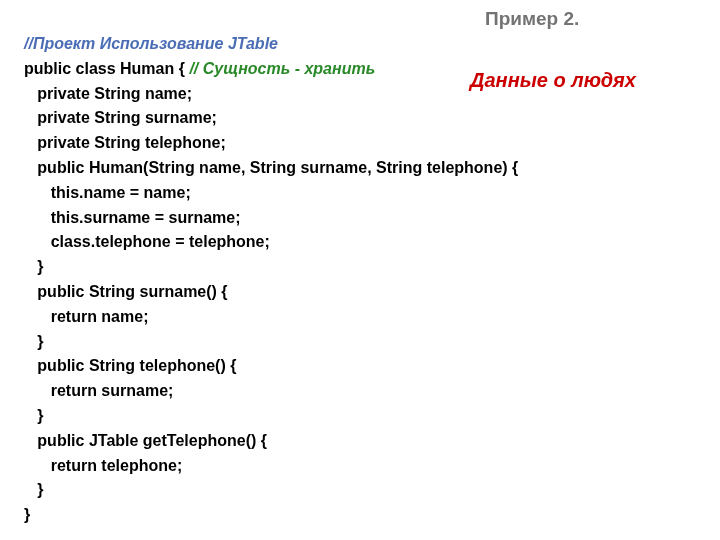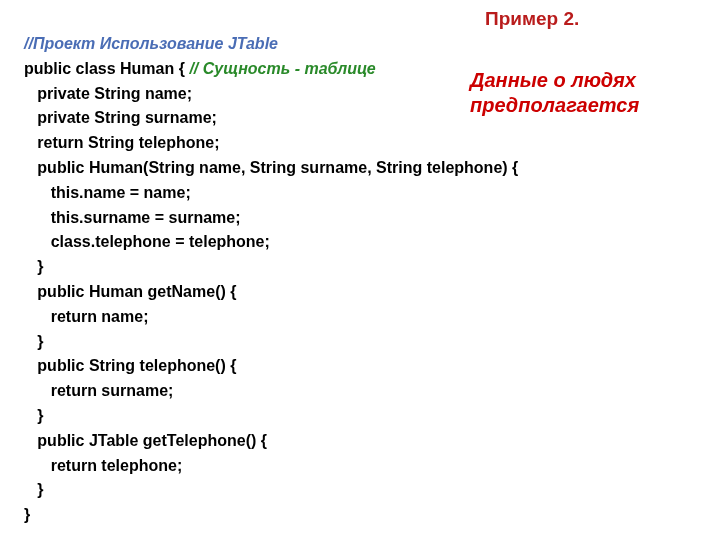--- a/index.html
+++ b/index.html
@@ -11,21 +11,21 @@
     font-family: Arial, Helvetica, sans-serif;
     position: relative;
     overflow: hidden;
   }
   .header-title {
     position: absolute;
     top: 8px;
     left: 485px;
     font-weight: bold;
     font-size: 19px;
-    color: #b91c1c;
+    color: #737373;
   }
   .side-note {
     position: absolute;
     top: 68px;
     left: 470px;
     font-weight: bold;
     font-style: italic;
     font-size: 20px;
     color: #cc0000;
     line-height: 1.25;
@@ -53,34 +53,34 @@
     font-weight: bold;
   }
 </style>
 </head>
 <body>
 
 <div class="header-title">Пример 2.</div>
 
 <div class="side-note">
   <span>Данные о людях</span><br>
-  <span>предполагается</span><br>
+  <br>
 </div>
 
 <div class="code-block"><span class="comment-blue">//Проект Использование JTable</span>
-<span>public class Human { </span><span class="comment-green">// Сущность - таблице</span>
+<span>public class Human { </span><span class="comment-green">// Сущность - хранить</span>
 <span>   private String name;</span>
 <span>   private String surname;</span>
-<span>   return String telephone;</span>
+<span>   private String telephone;</span>
 <span>   public Human(String name, String surname, String telephone) {</span>
 <span>      this.name = name;</span>
 <span>      this.surname = surname;</span>
 <span>      class.telephone = telephone;</span>
 <span>   }</span>
-<span>   public Human getName() {</span>
+<span>   public String surname() {</span>
 <span>      return name;</span>
 <span>   }</span>
 <span>   public String telephone() {</span>
 <span>      return surname;</span>
 <span>   }</span>
 <span>   public JTable getTelephone() {</span>
 <span>      return telephone;</span>
 <span>   }</span>
 <span>}</span></div>
 

